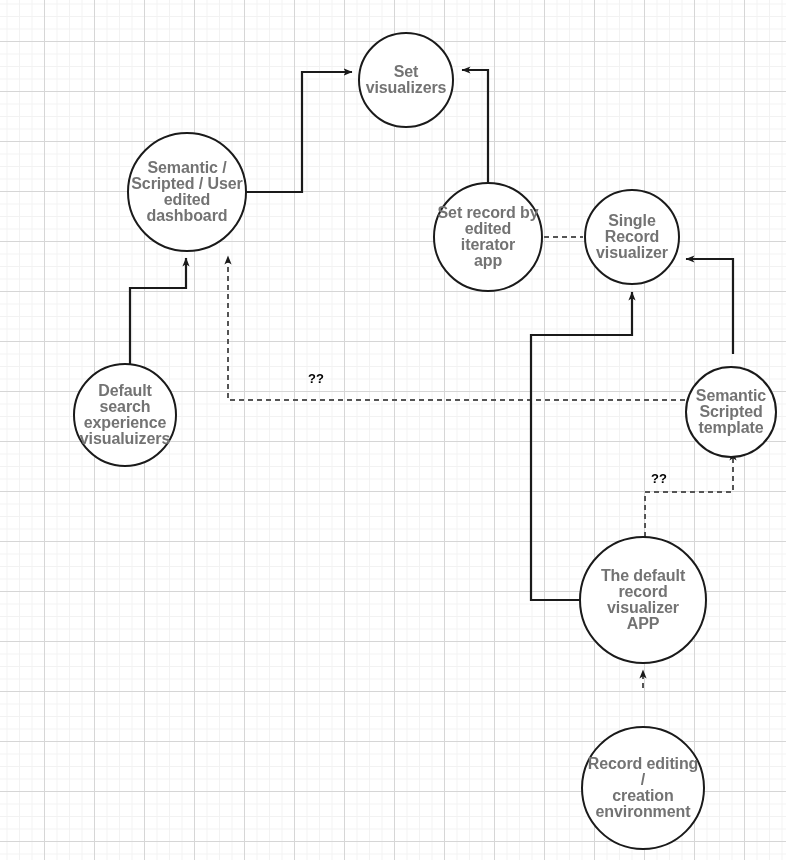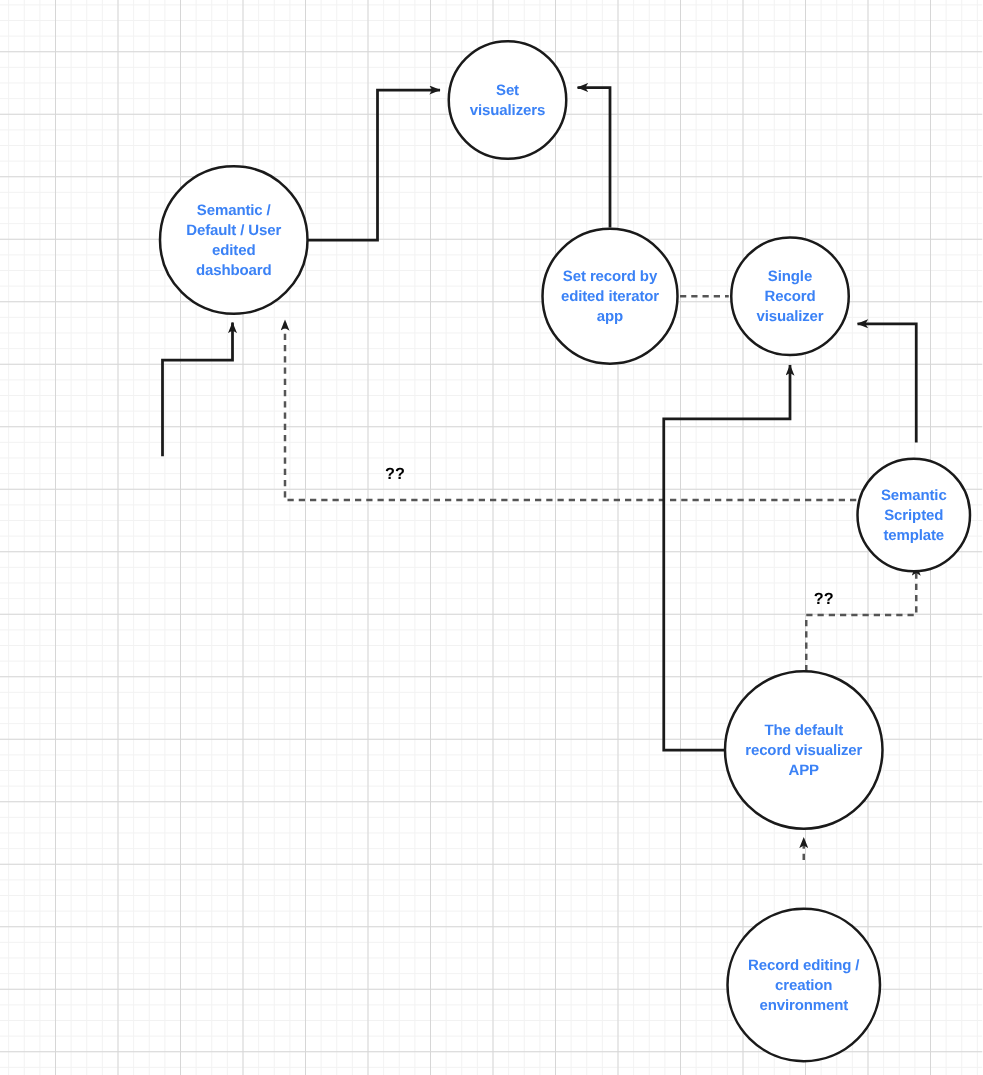--- a/index.html
+++ b/index.html
@@ -36,23 +36,23 @@
   .node {
     position: absolute;
     box-sizing: border-box;
     border: 2px solid #1a1a1a;
     border-radius: 50%;
     background: #ffffff;
     display: flex;
     align-items: center;
     justify-content: center;
     text-align: center;
-    color: #3b82f6;
+    color: #737373;
     font-weight: bold;
-    font-size: 12px;
+    font-size: 16px;
     line-height: 16px;
     letter-spacing: -0.1px;
     z-index: 2;
   }
   .node-label {
     display: block;
     padding: 0 2px;
     white-space: pre-line;
   }
   .edge-label {
@@ -98,37 +98,42 @@
     <path d="M 643,688 L 643,670" fill="none" stroke="#555555" stroke-width="2" stroke-dasharray="5,4" marker-end="url(#arrow-dash)"></path>
   </svg>
 
   <div class="node" style="left:358px; top:32px; width:96px; height:96px;">
     <span class="node-label">Set
 visualizers</span>
   </div>
 
   <div class="node" style="left:127px; top:132px; width:120px; height:120px;">
     <span class="node-label">Semantic /
-Default / User
+Scripted / User
 edited
 dashboard</span>
   </div>
 
   <div class="node" style="left:433px; top:182px; width:110px; height:110px;">
     <span class="node-label">Set record by
 edited iterator
 app</span>
   </div>
 
   <div class="node" style="left:584px; top:189px; width:96px; height:96px;">
     <span class="node-label">Single
 Record
 visualizer</span>
   </div>
 
+  <div class="node" style="left:73px; top:363px; width:104px; height:104px;">
+    <span class="node-label">Default search
+experience
+visualuizers</span>
+  </div>
 
   <div class="node" style="left:685px; top:366px; width:92px; height:92px;">
     <span class="node-label">Semantic
 Scripted
 template</span>
   </div>
 
   <div class="node" style="left:579px; top:536px; width:128px; height:128px;">
     <span class="node-label">The default
 record visualizer

